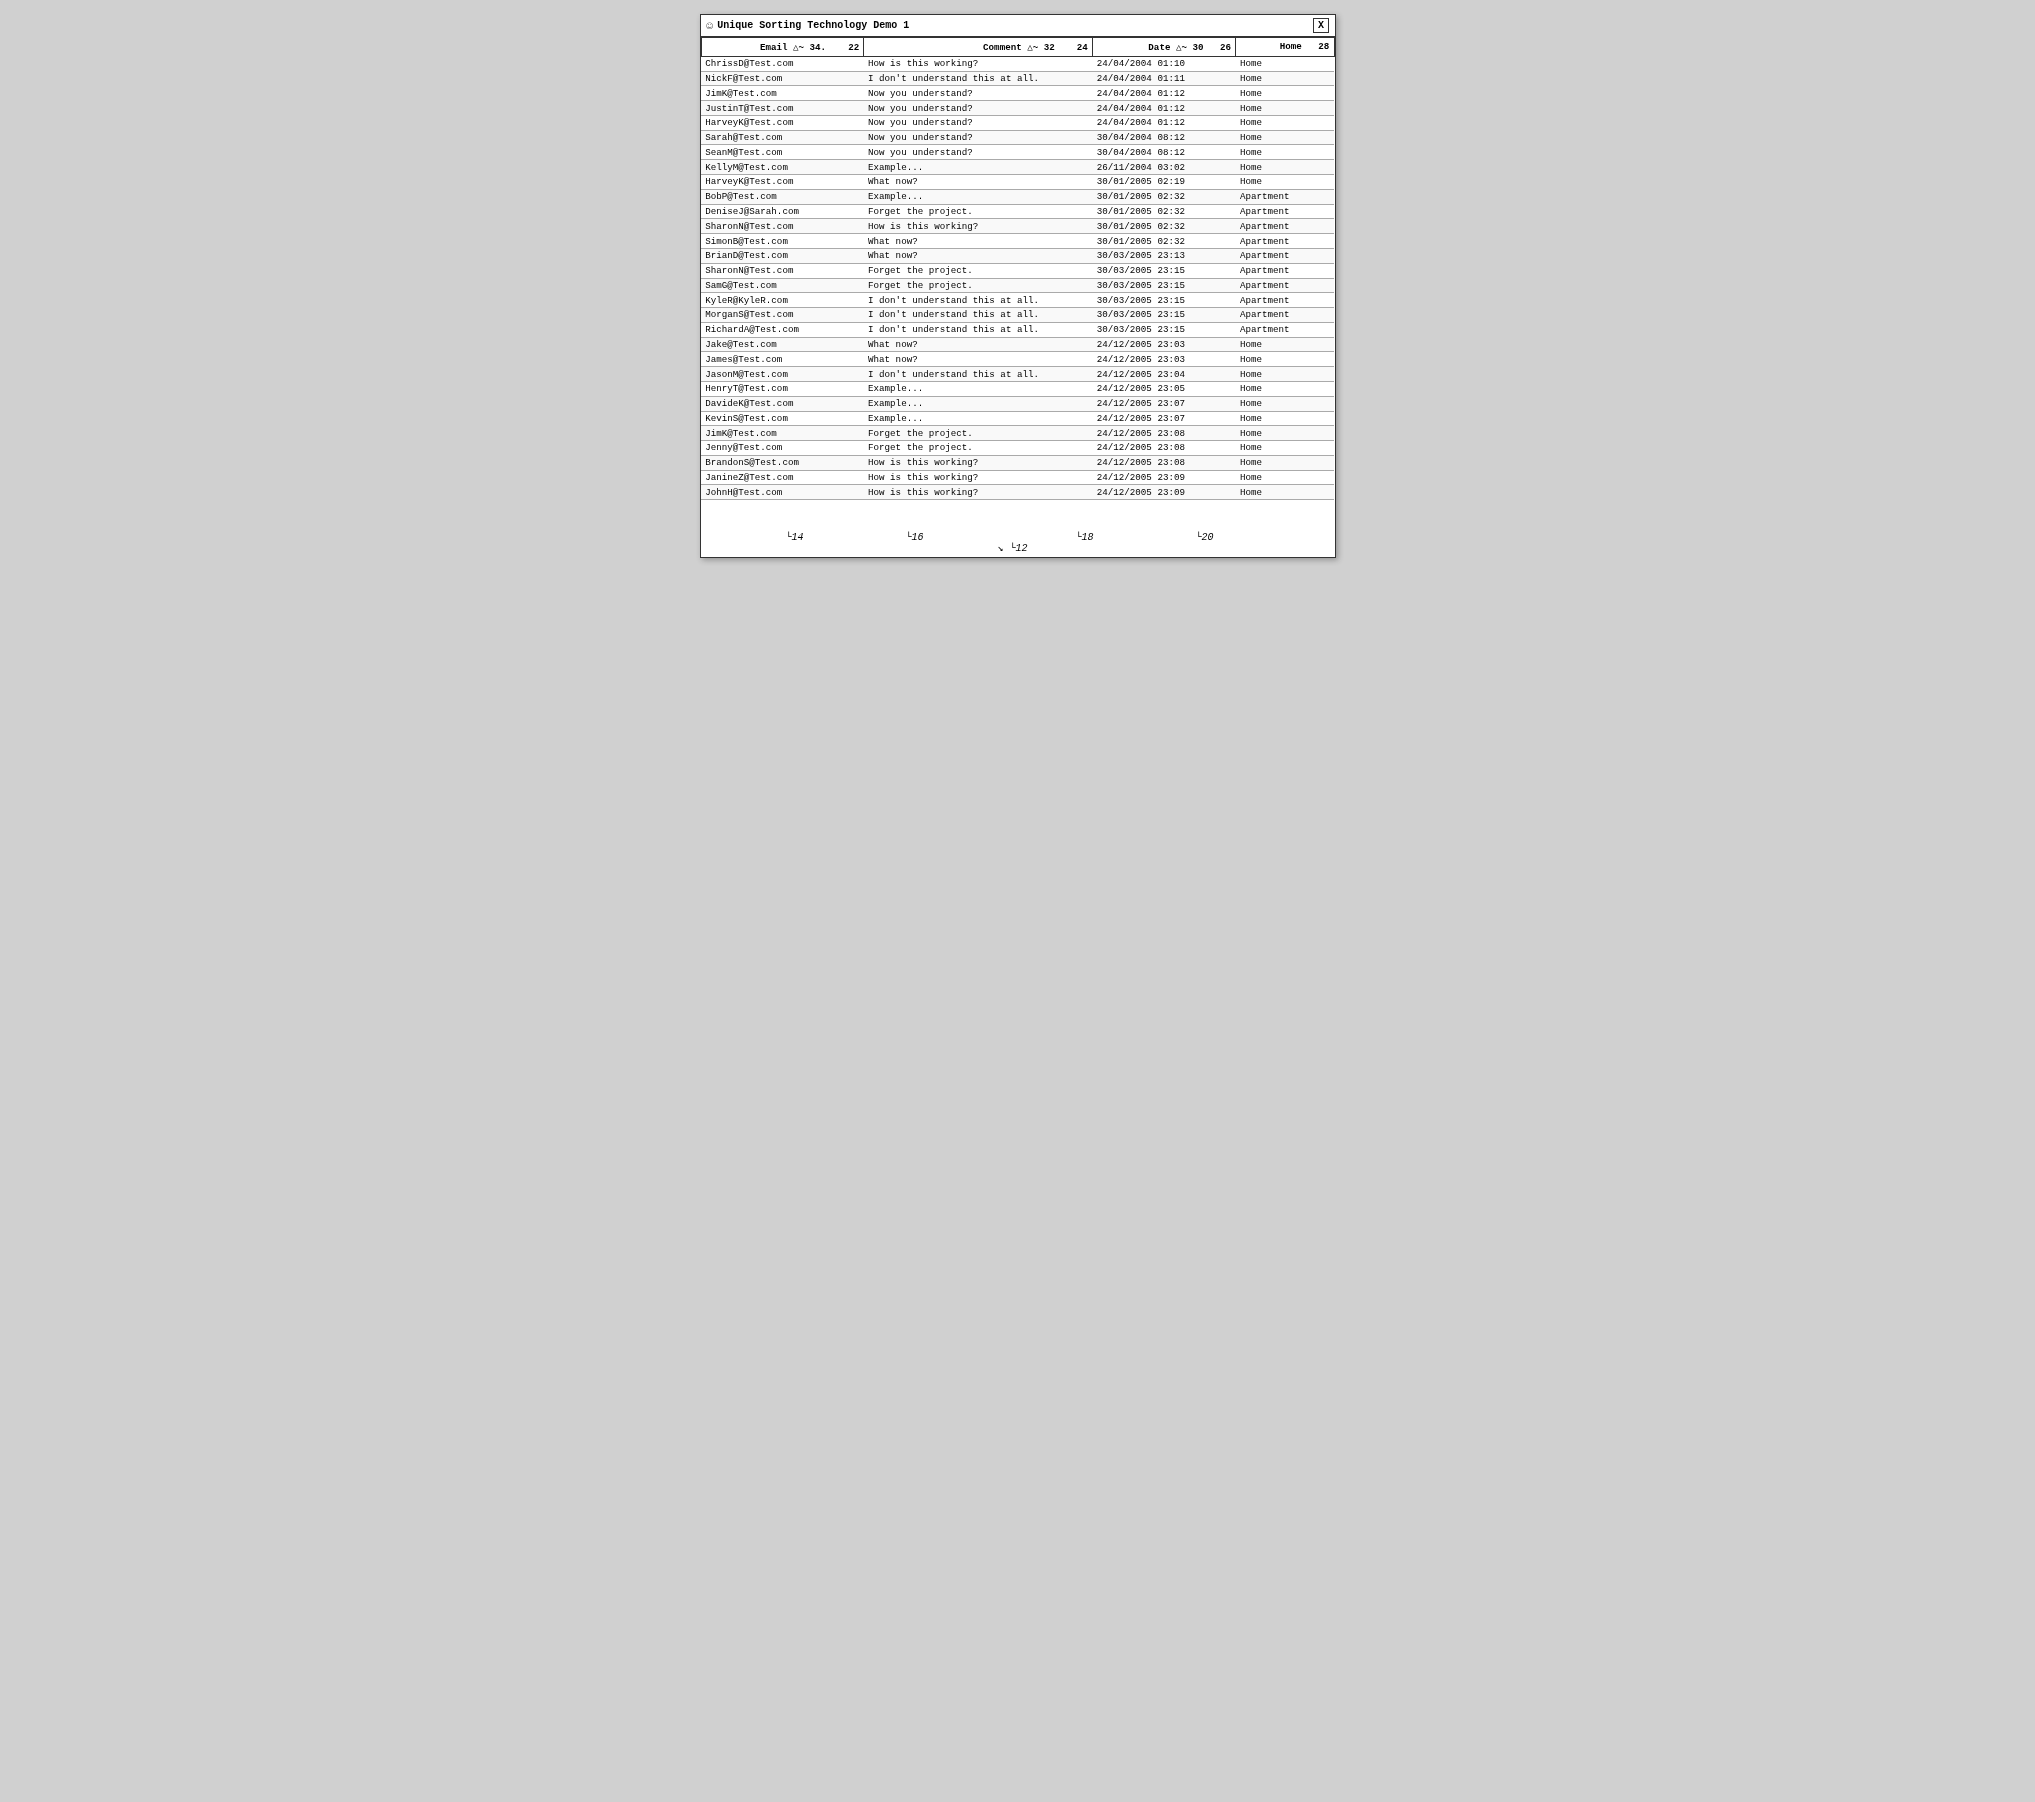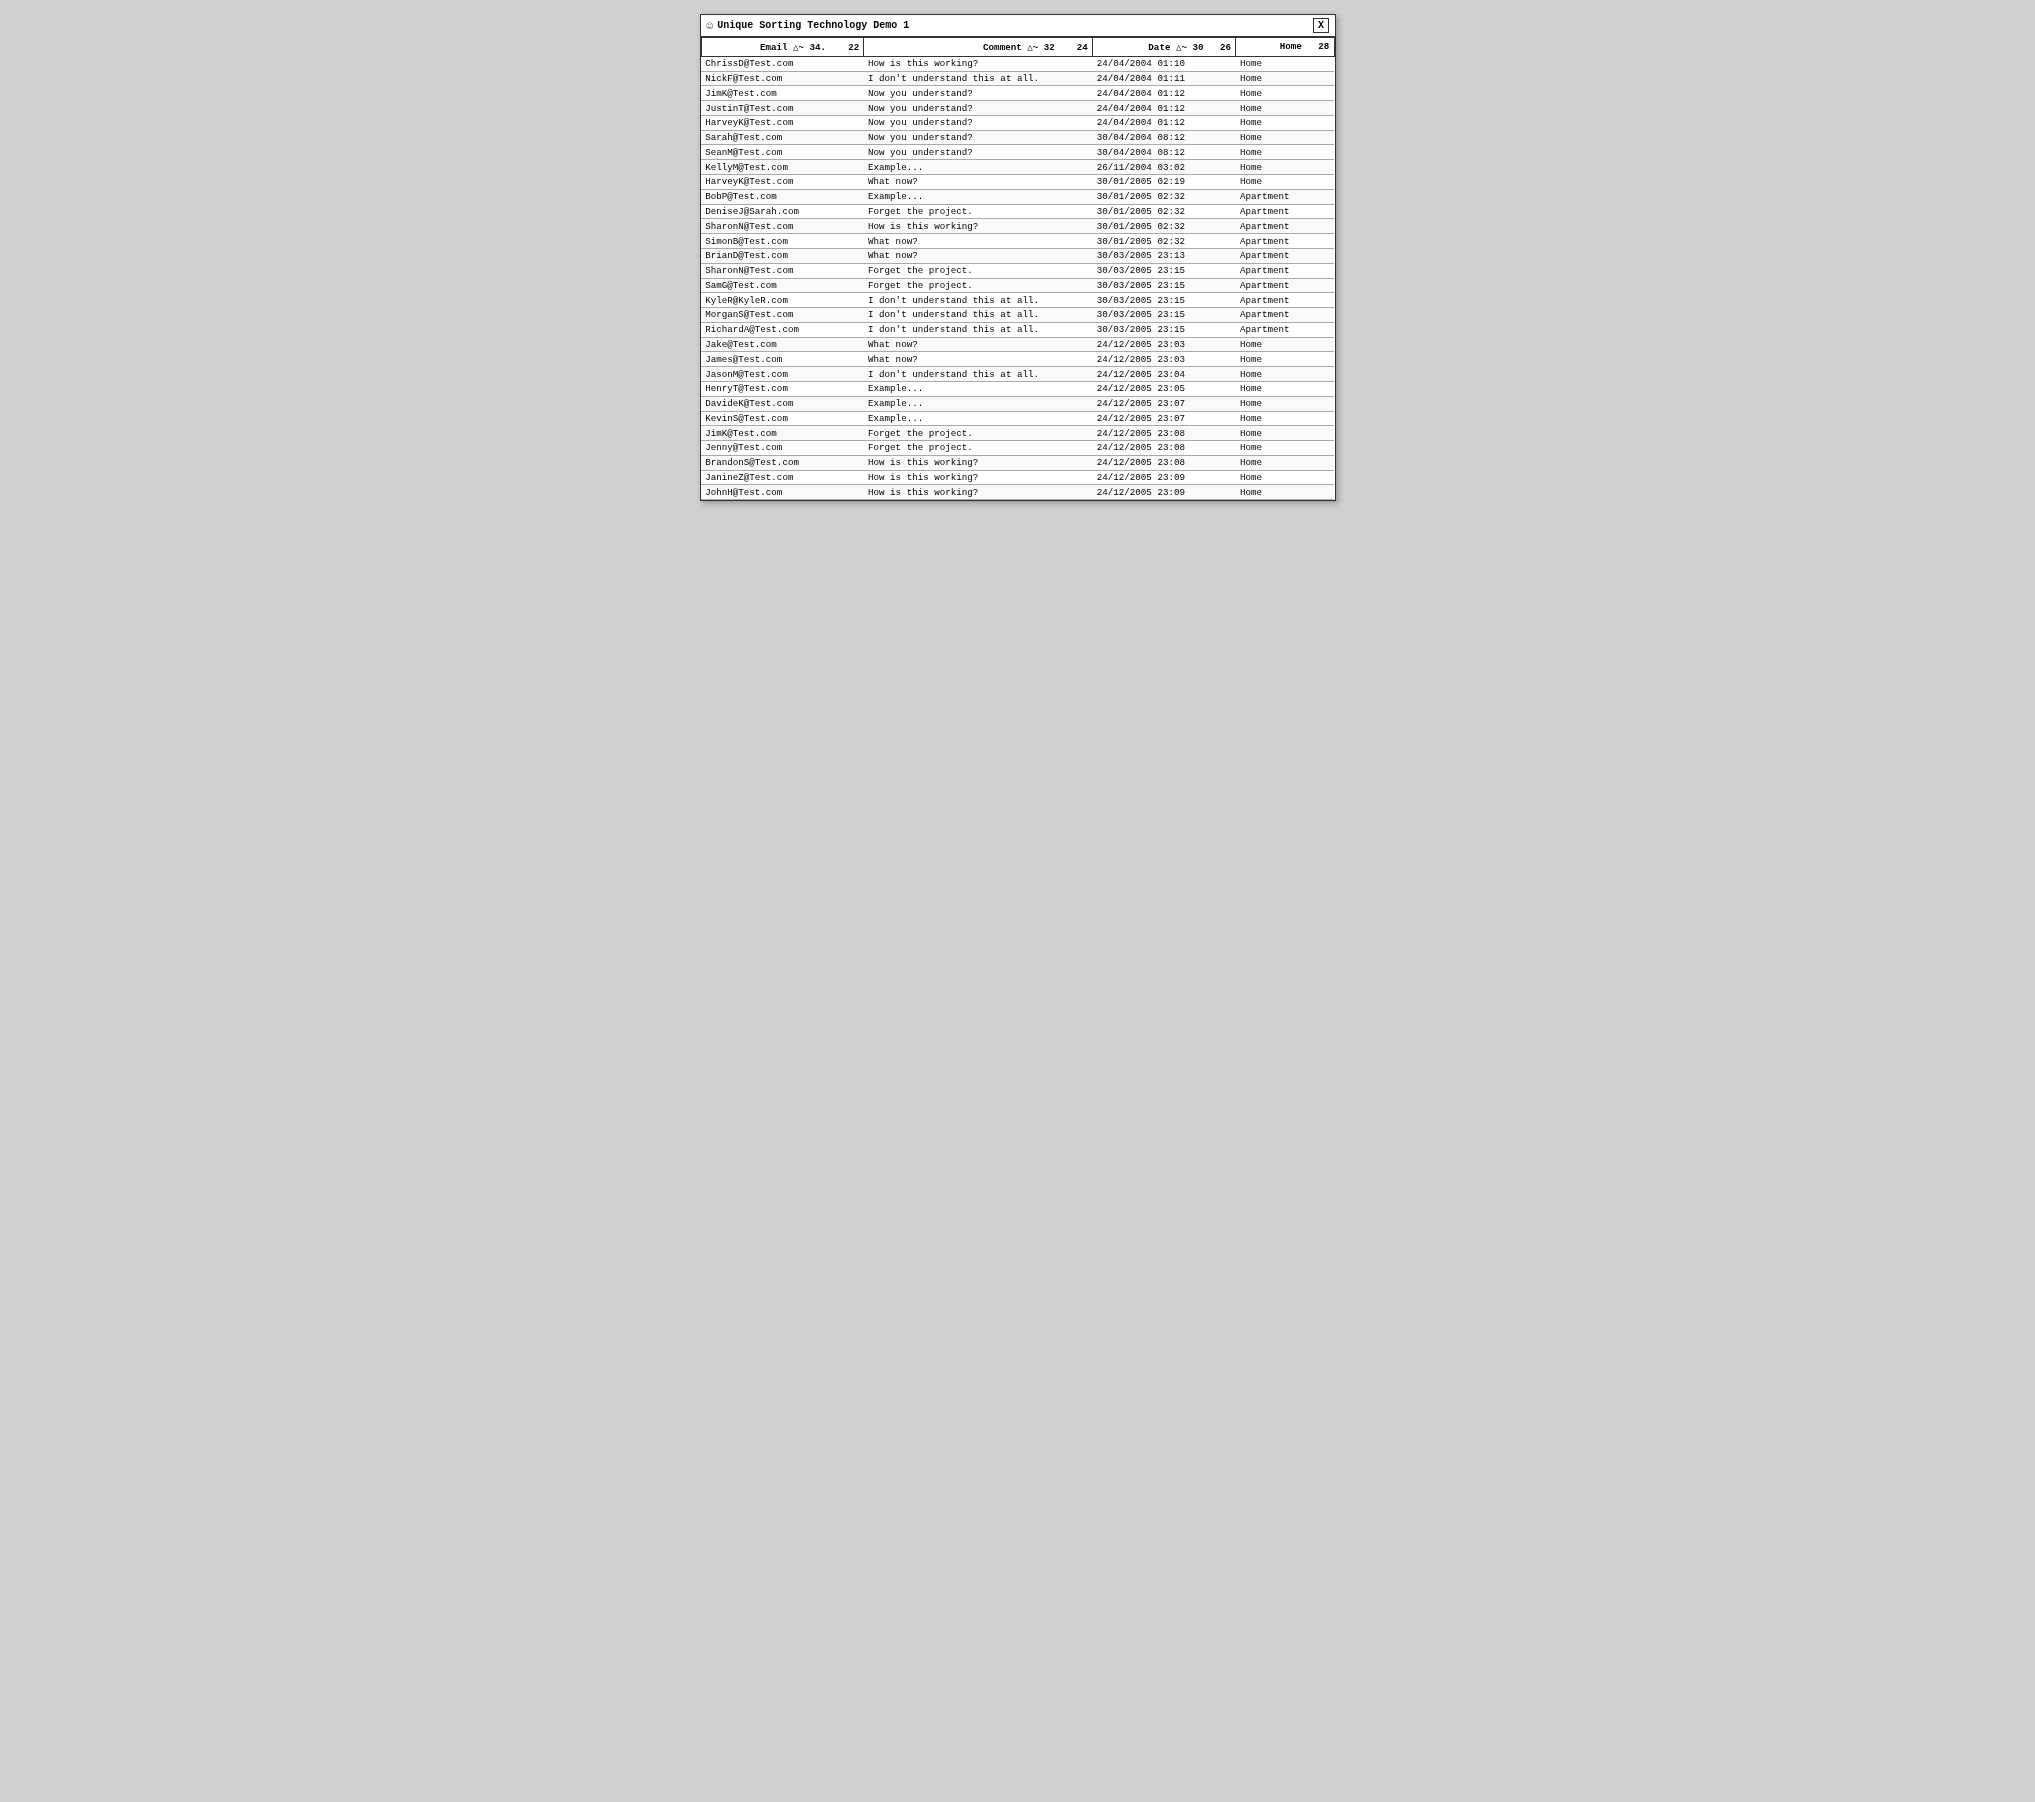--- a/index.html
+++ b/index.html
@@ -303,14 +303,21 @@
           <tr>
             <td class="col-email">JohnH@Test.com</td>
             <td class="col-comment">How is this working?</td>
             <td class="col-date">24/12/2005 23:09</td>
             <td class="col-home">Home</td>
           </tr>
         </tbody>
     </table>
   </div>
 
+  <div class="footer-area">
+    <span class="annotation annotation-14">└<span>14</span></span>
+    <span class="annotation annotation-16">└<span>16</span></span>
+    <span class="annotation annotation-18">└<span>18</span></span>
+    <span class="annotation annotation-20">└<span>20</span></span>
+    <span class="annotation annotation-12">↘ └<span>12</span></span>
+  </div>
 </div>
 
 
 </body></html>

